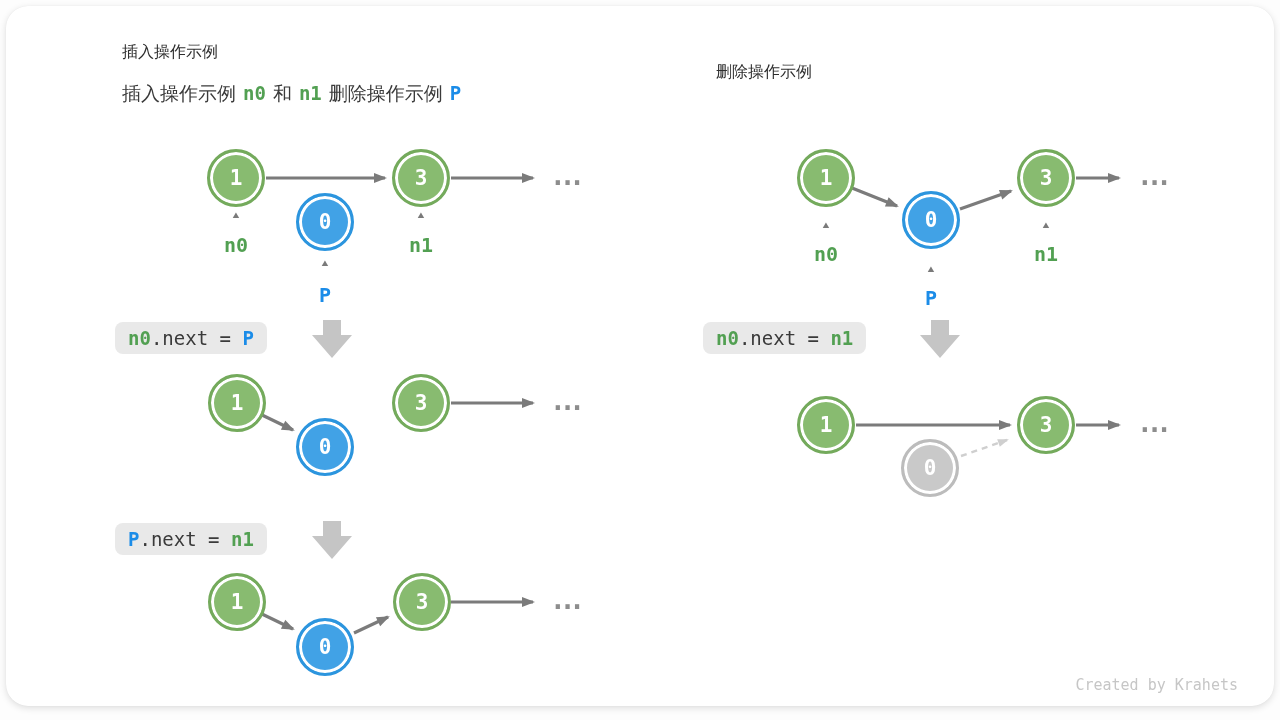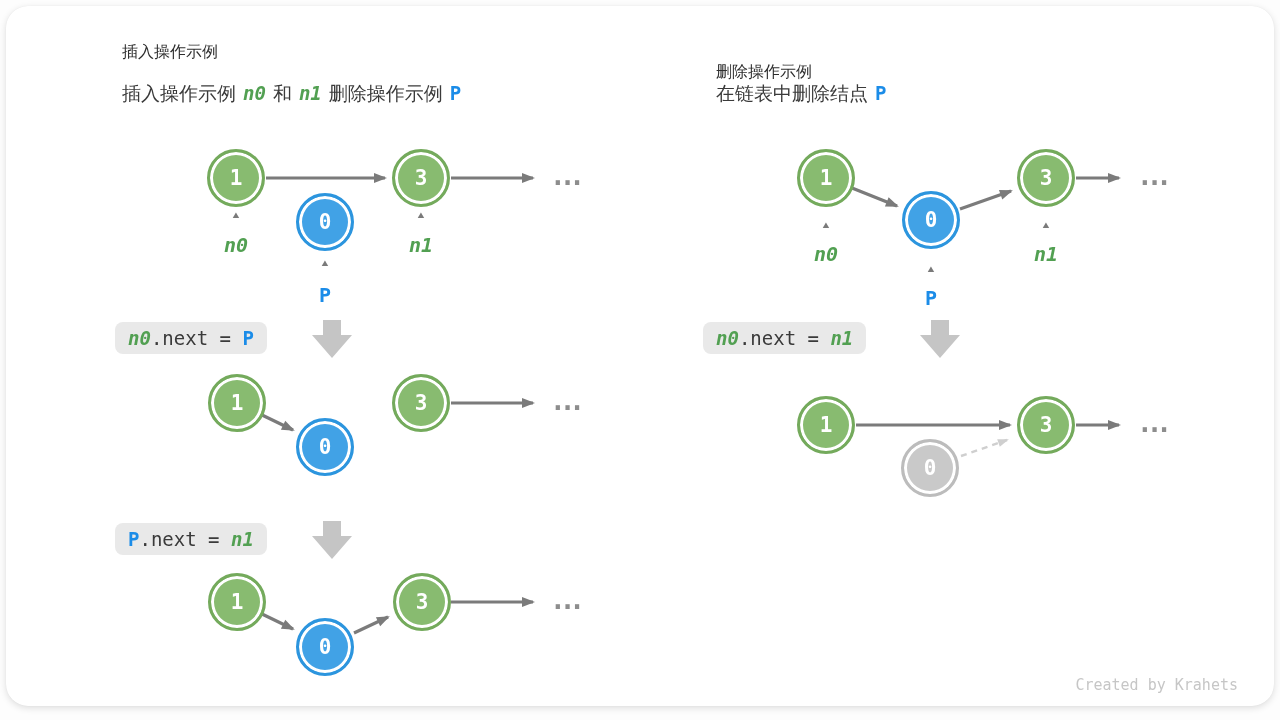--- a/index.html
+++ b/index.html
@@ -8,21 +8,21 @@
   .card{position:absolute;left:6px;top:6px;right:6px;bottom:14px;background:#fff;border-radius:22px;
         box-shadow:0 2px 7px rgba(0,0,0,0.13),0 0 1px rgba(0,0,0,0.08);}
   .overlay{position:absolute;left:0;top:0;width:1280px;height:720px;pointer-events:none;}
   .arrow{stroke:var(--arrow,#7b7b7b);stroke-width:3.2;fill:none;}
   .arrow-dashed{stroke:var(--arrow_light,#cfcfcf);stroke-width:2.4;fill:none;stroke-dasharray:6 5;}
   .ah-fill{fill:var(--arrow,#7b7b7b);}
   .ahl-fill{fill:var(--arrow_light,#cfcfcf);}
   .panel-title{position:absolute;font-weight:400;font-size:16px;color:var(--title,#2d2d2d);white-space:nowrap;}
   .subtitle{position:absolute;font-size:19px;color:var(--subtitle,#3a3a3a);white-space:nowrap;}
   .subtitle .tok{font-family:"DejaVu Sans Mono","Liberation Mono",monospace;font-weight:700;margin:0 7px;}
-  .tok-green{color:var(--text_green,#52a052);font-style:italic;}
+  .tok-green{color:var(--text_green,#52a052);}
   .tok-blue{color:var(--text_blue,#1b8ce8);}
   .node{position:absolute;width:52px;height:52px;border-radius:50%;display:flex;align-items:center;justify-content:center;
         border:3px solid;box-shadow:inset 0 0 0 3px #fff;color:#fff;
         font-family:"DejaVu Sans Mono","Liberation Mono",monospace;font-weight:700;font-size:21px;}
   .node.green{background:var(--node_green,#88bb70);border-color:var(--node_green_border,#74aa5c);}
   .node.blue{background:var(--node_blue,#41a2e6);border-color:var(--node_blue_border,#2c95de);}
   .node.gray{background:var(--node_gray,#c9c9c9);border-color:var(--node_gray_border,#bcbcbc);}
   .caret{position:absolute;width:18px;text-align:center;font-size:10px;line-height:14px;
          color:var(--caret,#7a7a7a);transform:scale(1.1,0.95);}
   .ptr{position:absolute;width:44px;text-align:center;
@@ -104,23 +104,20 @@
   <svg class="blockarrow" style="left:312px;top:521px;" viewBox="0 0 40 38">
     <polygon points="11,0 29,0 29,15 40,15 20,38 0,15 11,15"></polygon>
   </svg>
 
   <div class="node green" style="left:208px;top:573px;">1</div>
   <div class="node blue" style="left:296px;top:618px;">0</div>
   <div class="node green" style="left:393px;top:573px;">3</div>
   <span class="dots" style="left:550px;top:585px;">...</span>
 
   <div class="panel-title" style="left:716px;top:42px;margin-top:20px;">删除操作示例</div>
-  <div class="subtitle" style="left:716px;top:81px;">
-    <span>在链表中删除结点</span><span class="tok tok-blue">P</span>
-  </div>
 
   <div class="node green" style="left:797px;top:149px;">1</div>
   <div class="node blue" style="left:902px;top:191px;">0</div>
   <div class="node green" style="left:1017px;top:149px;">3</div>
   <span class="dots" style="left:1137px;top:161px;">...</span>
   <span class="caret" style="left:817px;top:218px;">▲</span>
   <span class="caret" style="left:1037px;top:218px;">▲</span>
   <span class="caret" style="left:922px;top:262px;">▲</span>
   <span class="ptr tok-green" style="left:804px;top:242px;">n0</span>
   <span class="ptr tok-green" style="left:1024px;top:242px;">n1</span>

